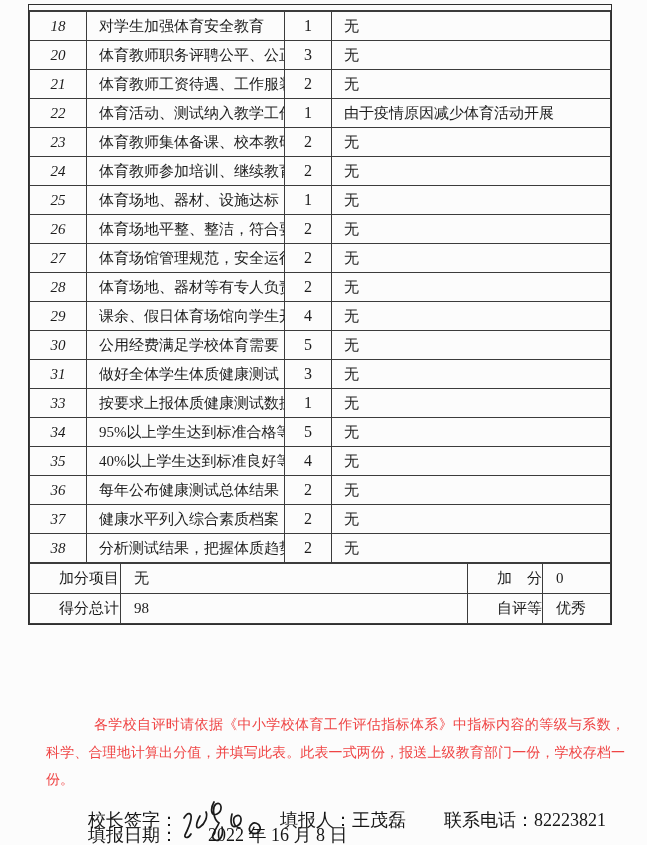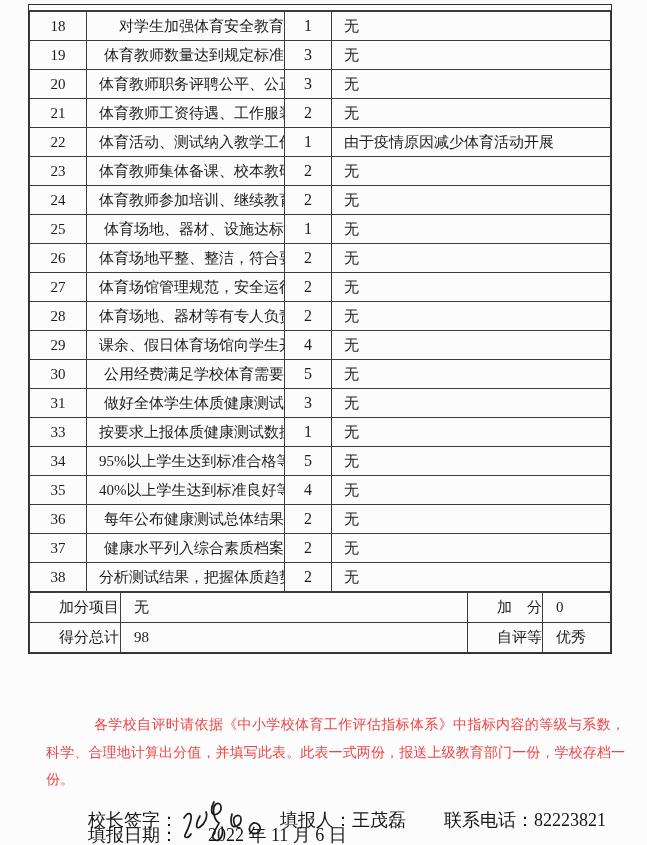--- a/index.html
+++ b/index.html
@@ -20,22 +20,22 @@
   }
   .top-sliver { height:6px; border-bottom:1px solid #3c3c3c; }
   table { border-collapse:collapse; width:100%; table-layout:fixed; }
   td {
     border:1px solid #3c3c3c;
     font-size:15px; color:#1c1c1c;
     overflow:hidden; white-space:nowrap;
   }
   .items td { height:29px; }
   .summary td { height:30px; }
-  .items .c-no   { text-align:center; }
-  .items .c-item { text-align:right; padding-left:12px; }
+  .items .c-no   { text-align:center;font-style:italic; }
+  .items .c-item { text-align:left; padding-left:12px; }
   .items .c-score{ text-align:center; font-size:16px; }
   .items .c-rem  { text-align:left; padding-left:12px; }
   .summary .lab  { text-align:left; padding-left:29px; }
   .summary .val  { text-align:left; padding-left:13px; }
   .note {
     position:absolute; left:46px; top:711px; width:579px;
     font-size:14px; line-height:27.6px;
     text-align:justify; text-indent:48px;
     color:#ef4444;
   }
@@ -68,26 +68,20 @@
         <col style="width:57px">
           <col style="width:198px">
           <col style="width:47px">
           <col>
       </colgroup>
       <tbody>
           <tr>
             <td class="c-no">18</td>
             <td class="c-item">对学生加强体育安全教育</td>
             <td class="c-score">1</td>
-            <td class="c-rem">无</td>
-          </tr>
-          <tr>
-            <td class="c-no">19</td>
-            <td class="c-item">体育教师数量达到规定标准</td>
-            <td class="c-score">3</td>
             <td class="c-rem">无</td>
           </tr>
           <tr>
             <td class="c-no">20</td>
             <td class="c-item">体育教师职务评聘公平、公正</td>
             <td class="c-score">3</td>
             <td class="c-rem">无</td>
           </tr>
           <tr>
             <td class="c-no">21</td>
@@ -228,16 +222,16 @@
           <path d="M22,20 C18,27 17,34 22,31 C27,28 30,20 28,16"></path>
           <path d="M36,6 C32,13 33,21 39,18 C45,15 44,5 38,8 C34,11 35,23 41,27 C38,34 31,41 37,44 C42,46 46,39 44,31"></path>
           <path d="M54,18 C52,26 53,33 59,30 C65,27 64,17 58,20 C54,22 55,31 62,32"></path>
           <path d="M74,28 C71,30 70,35 74,37 C78,39 83,36 82,31 C81,27 76,26 74,28 Z"></path>
         </g>
       </svg>
     </span><span>填报人：</span><span>王茂磊</span><span class="gapL">联系电话：</span><span>82223821</span>
   </div>
 
   <div class="date-line">
-    <span>填报日期：</span><span class="gapD">2022 年 11 月 6 日</span>
+    <span>填报日期：</span><span class="gapD">2022 年 16 月 8 日</span>
   </div>
 
 </div>
 
 </body></html>

